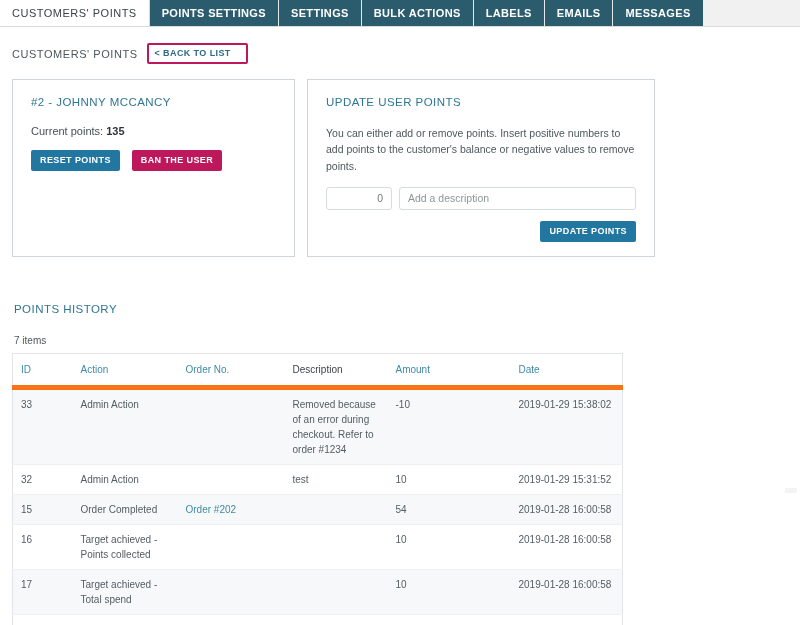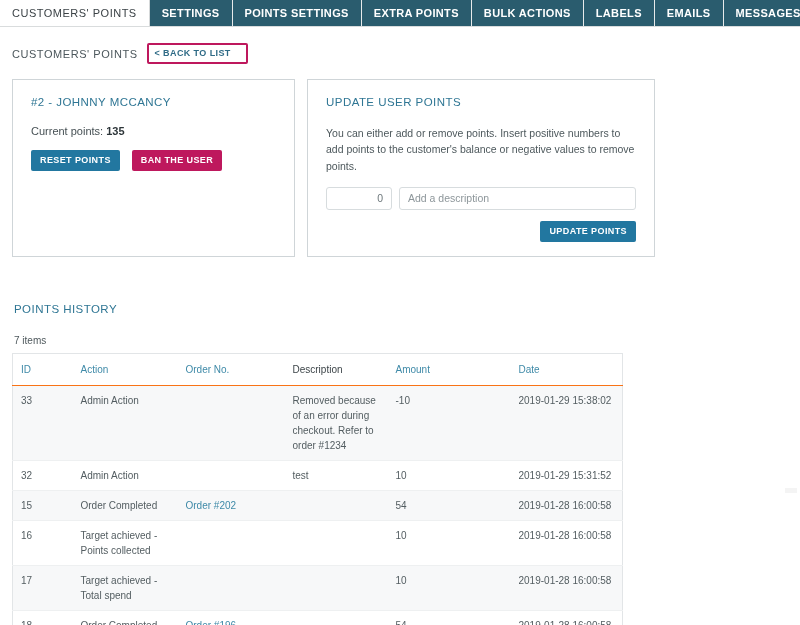--- a/index.html
+++ b/index.html
@@ -187,21 +187,21 @@
     text-align: left;
     vertical-align: top;
     padding: 7px 6px 7px 8px;
     font-size: 10px;
     line-height: 1.5;
   }
   table.history-table thead th,
   table.history-table tfoot th {
     color: #3f8aa8;
     font-weight: normal;
-    border-bottom: 1px solid #f97316;
+    border-bottom: 5px solid #f97316;
     padding-top: 8px;
     padding-bottom: 8px;
     cursor: pointer;
   }
   table.history-table th.plain {
     color: #3d4549;
     cursor: default;
   }
   table.history-table tbody td {
     color: #535d61;
@@ -225,23 +225,22 @@
     width: 12px; height: 5px;
     background: #f4f4f4;
   }
 </style>
 </head>
 <body>
 
 <div class="tabbar">
   <div class="tabs-host" style="display:flex;">
       <div class="tab active">CUSTOMERS' POINTS</div>
+      <div class="tab">POINTS SETTINGS</div>
       <div class="tab">SETTINGS</div>
-      <div class="tab">POINTS SETTINGS</div>
-      <div class="tab">EXTRA POINTS</div>
       <div class="tab">BULK ACTIONS</div>
       <div class="tab">LABELS</div>
       <div class="tab">EMAILS</div>
       <div class="tab">MESSAGES</div>
     </div>
   <div class="tabbar-filler"></div>
 </div>
 
 <div class="crumbbar">
   <span class="crumb-title">CUSTOMERS' POINTS</span>

